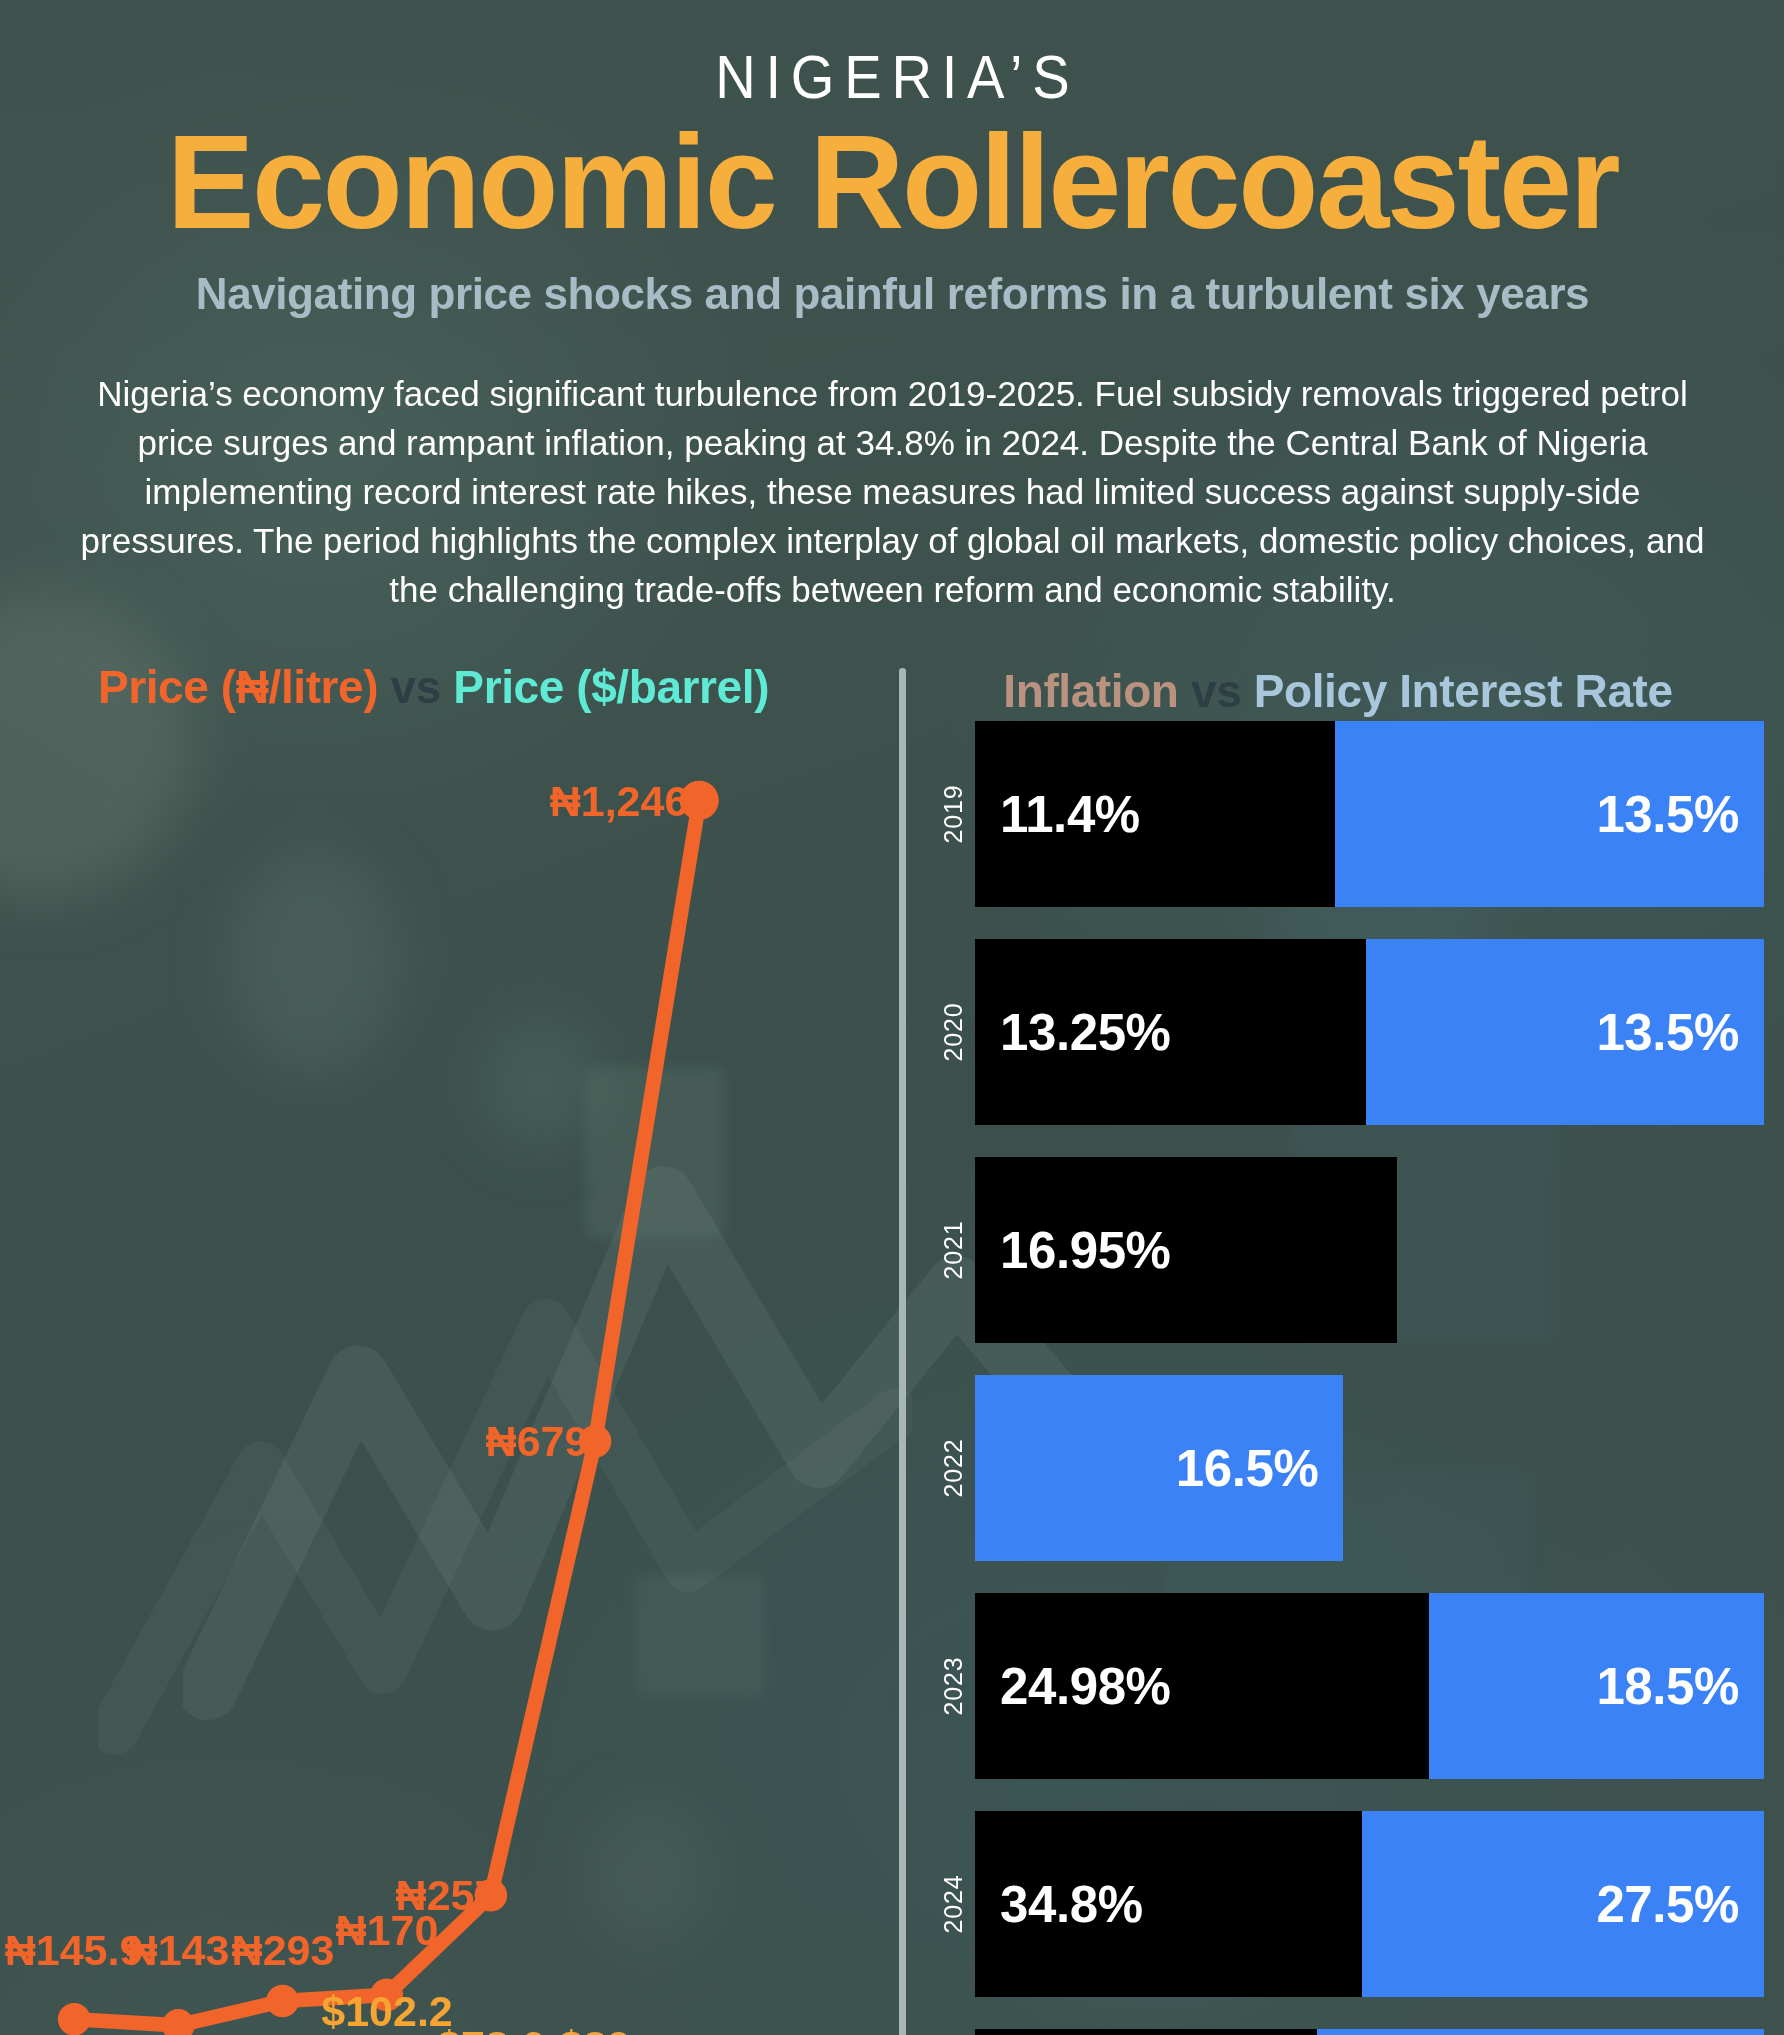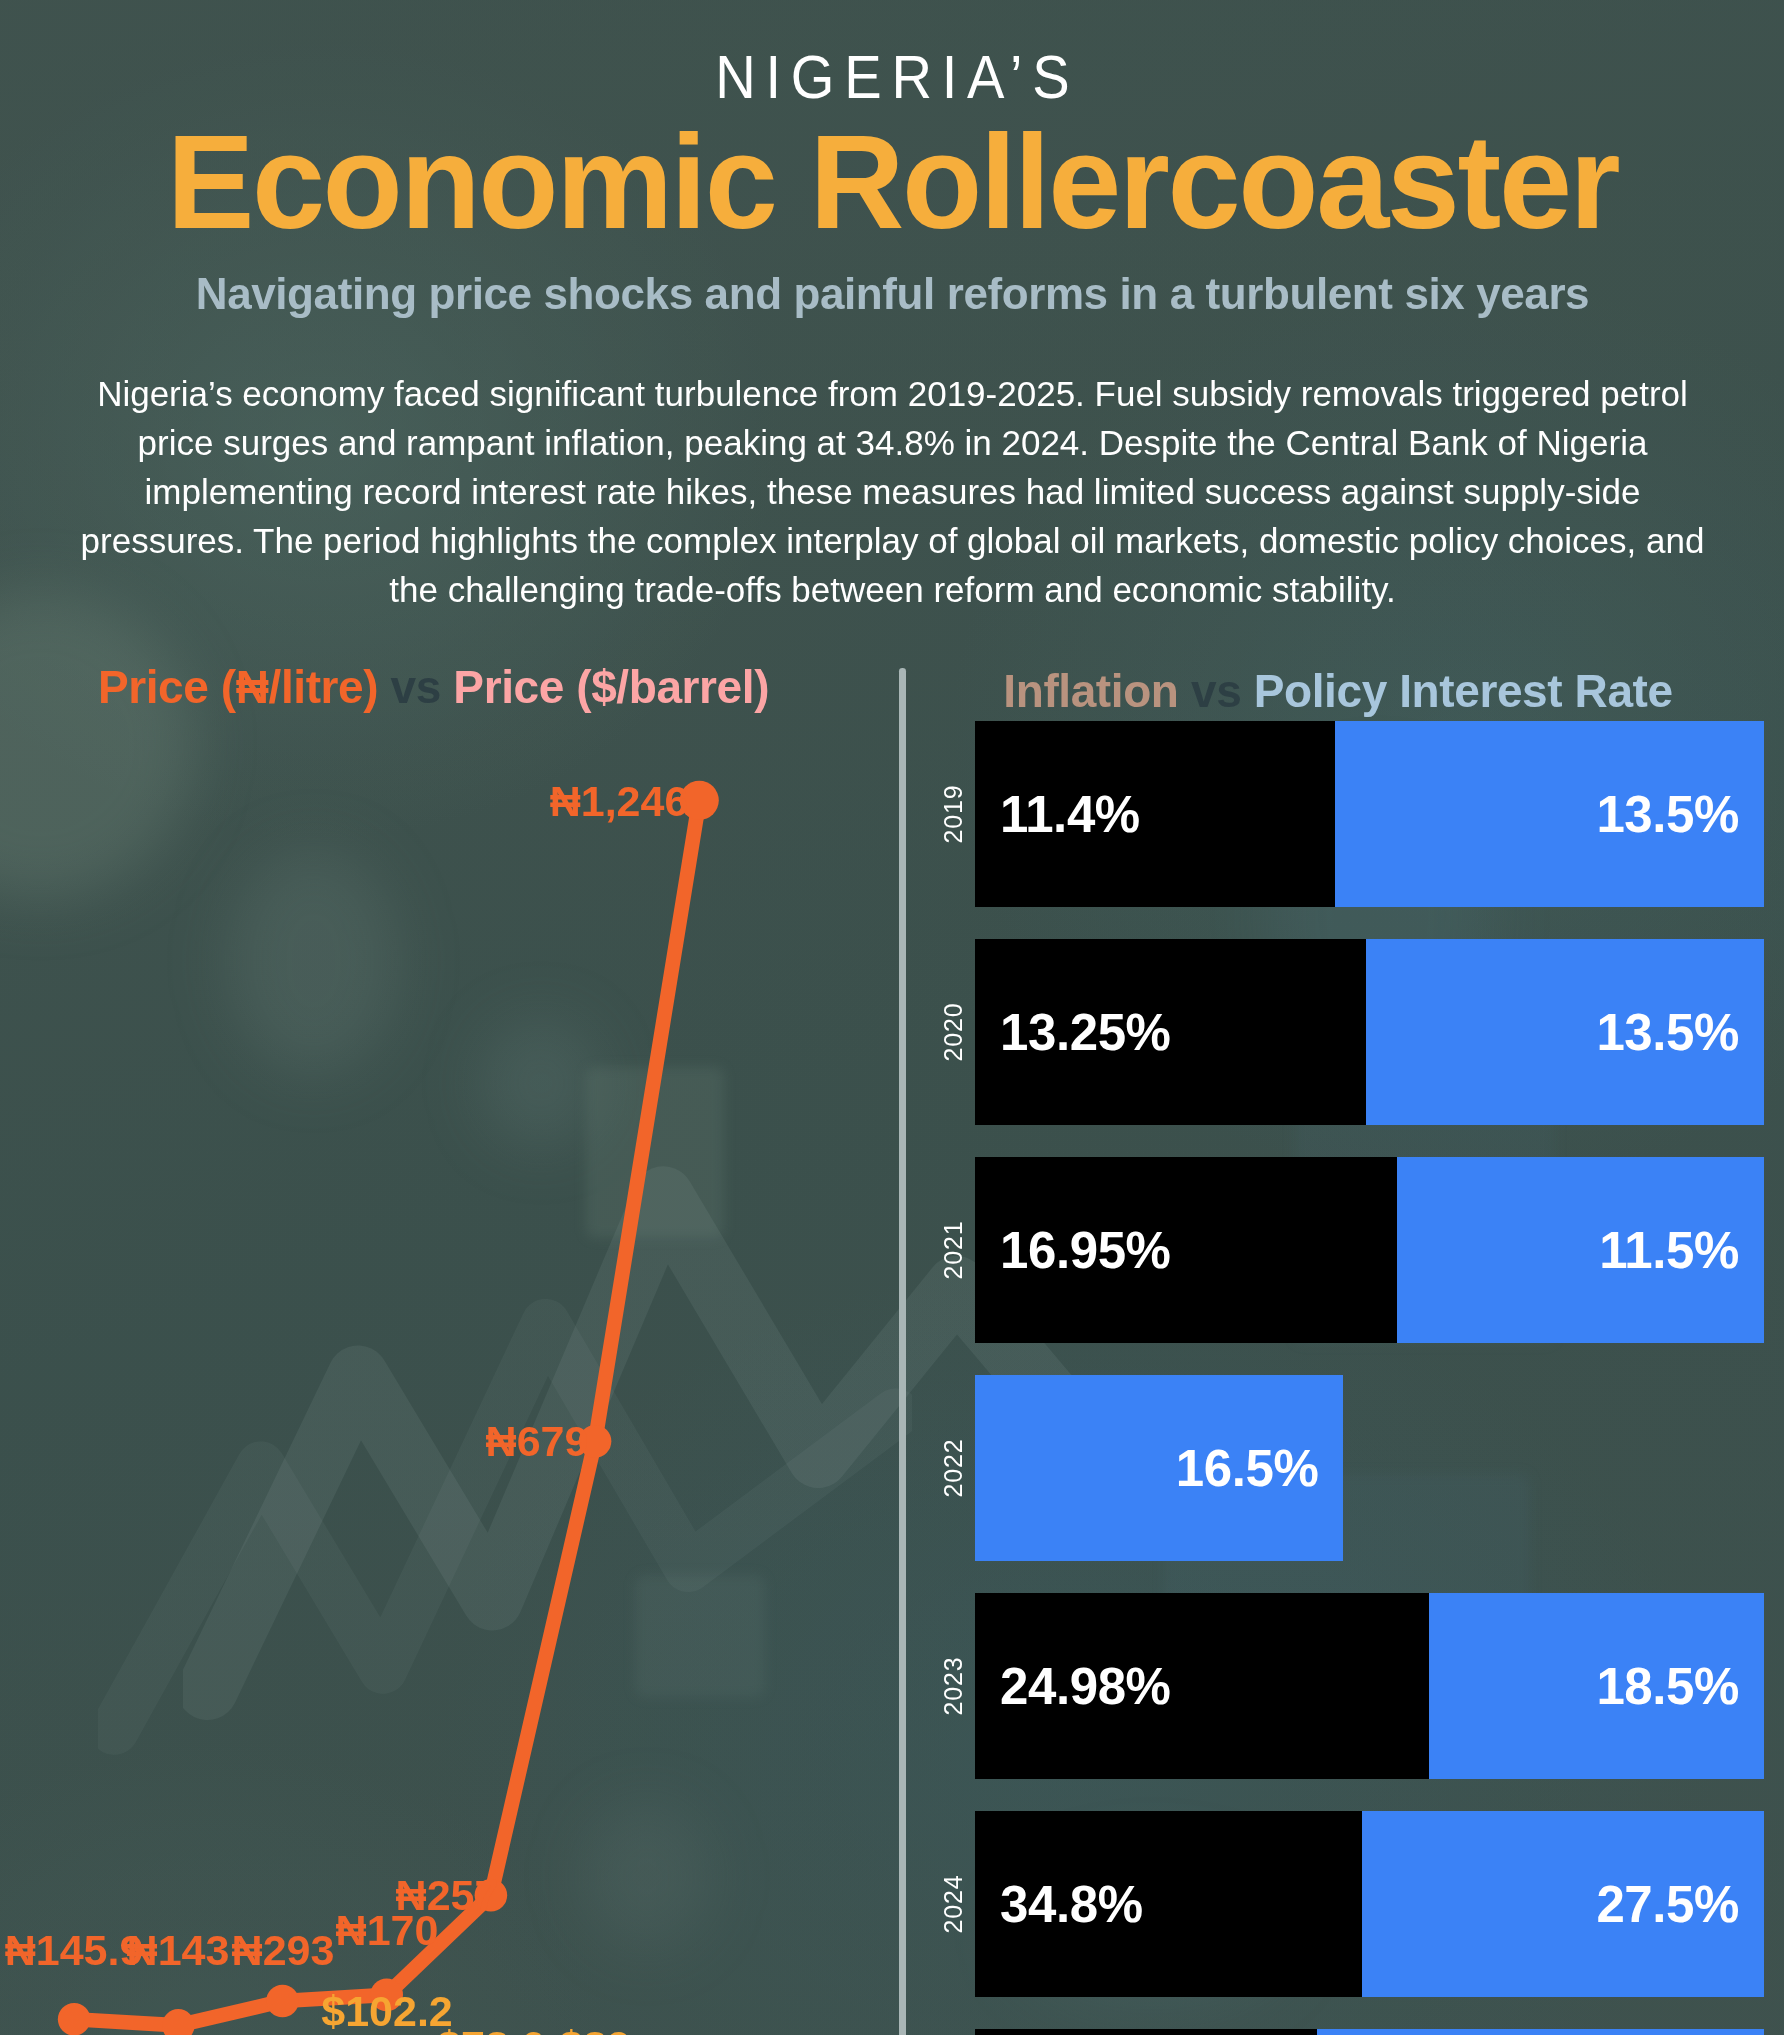--- a/index.html
+++ b/index.html
@@ -83,21 +83,21 @@
 
   
   .left-panel { position: absolute; left: 0; top: 0; width: 898px; height: 1661px; }
   .panel-title {
     font-size: 46px; font-weight: 700; letter-spacing: -0.4px;
     white-space: nowrap;
   }
   .left-title { position: absolute; left: 0; width: 867px; text-align: center; top: 0; }
   .t-naira { color: #f2652a; }
   .t-vs    { color: #2d3f44; }
-  .t-dollar{ color: #fca5a5; }
+  .t-dollar{ color: #5eead4; }
 
   .chartbox { position: absolute; left: 0; top: 61px; width: 867px; height: 1514px; }
   .chartbox svg { position: absolute; left: 0; top: 0; }
 
   .pt-label {
     position: absolute;
     font-size: 43px; font-weight: 700; white-space: nowrap;
     transform: translate(-50%, -50%);
   }
   .pt-label.naira { color: #f2652a; }
@@ -241,23 +241,20 @@
             </div>
           </div>
         </div>
 
         <div class="barrow">
           <span class="yearlbl">2021</span>
           <div class="barpair">
             <div class="seg infl" style="width:53.5%;">
               <span class="segval">16.95%</span>
             </div>
-            <div class="seg rate" style="width:46.5%;">
-              <span class="segval">11.5%</span>
-            </div>
           </div>
         </div>
 
         <div class="barrow">
           <span class="yearlbl">2022</span>
           <div class="barpair">
             <div class="seg rate" style="width:46.7%;">
               <span class="segval">16.5%</span>
             </div>
           </div>

